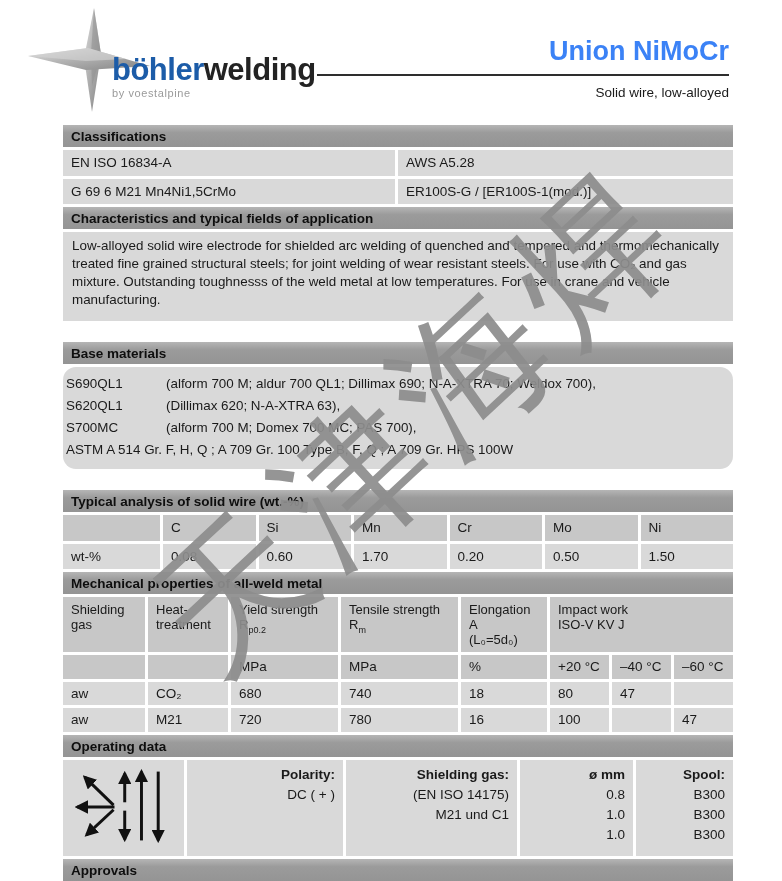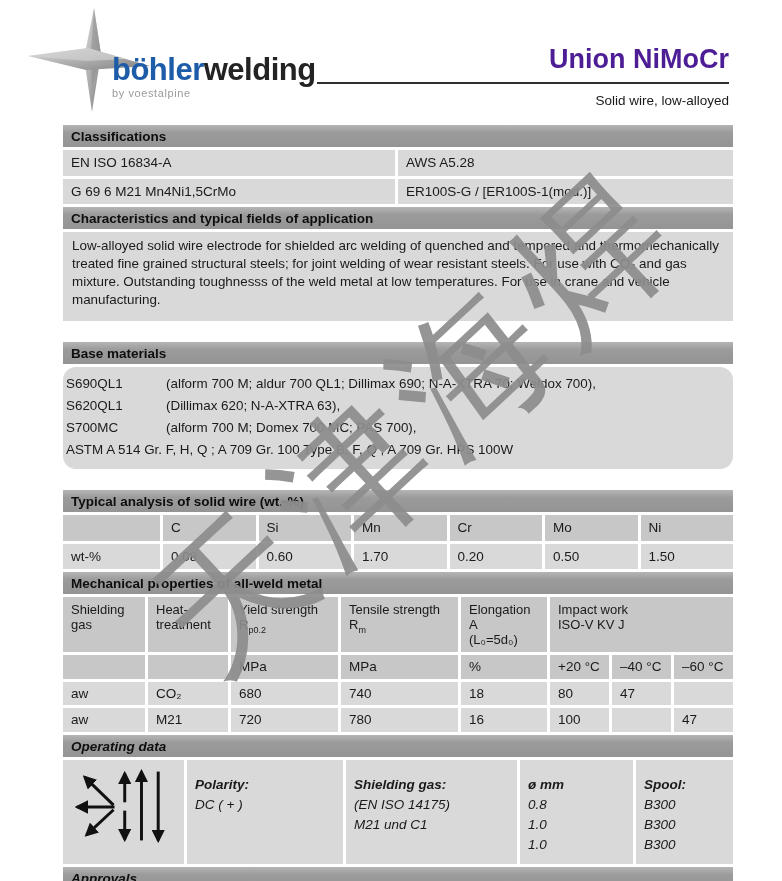--- a/index.html
+++ b/index.html
@@ -7,54 +7,54 @@
   .page{position:relative;width:778px;height:881px;overflow:hidden;background:#fff;}
 
   
   .logo{position:absolute;left:28px;top:6px;width:300px;height:110px;}
   .logo svg{position:absolute;left:0;top:2px;}
   .logo-text{position:absolute;left:84px;top:48px;line-height:1;white-space:nowrap;}
   .logo-bohler{font-size:31px;font-weight:bold;color:#1c5ca8;letter-spacing:-0.5px;}
   .logo-welding{font-size:31px;font-weight:bold;color:#232323;letter-spacing:-0.5px;}
   .logo-byline{font-size:11px;color:#9b9b9b;letter-spacing:0.6px;margin-top:3px;}
   .titleblock{position:absolute;right:49px;top:36px;width:412px;text-align:right;}
-  .doc-title{font-size:27px;font-weight:bold;margin:8px 0 7px 0;color:#4c1d95;}
+  .doc-title{font-size:27px;font-weight:bold;margin:0 0 7px 0;color:#3b82f6;}
   .title-rule{border:none;border-top:2px solid #2e2e2e;margin:0 0 9px 0;}
   .doc-subtitle{font-size:13.5px;color:#1a1a1a;}
 
   
   .content{position:absolute;left:63px;top:125px;width:670px;}
   .bar{background:linear-gradient(to bottom,#b5b5b5 0%,#9b9b9b 35%,#949494 100%);
        font-weight:bold;font-size:13.5px;padding:4px 8px 3px;margin-bottom:3px;color:#0e0e0e;}
   .grid{display:grid;gap:3px;background:#fff;}
   .cell{background:#d9d9d9;padding:4px 8px;font-size:13.5px;line-height:1.3;}
   .hcell{background:#c7c7c7;}
   .block{background:#d9d9d9;font-size:13.4px;}
   .sec{margin-bottom:3px;}
-  .mt7{margin-top:21px;} .mt3{margin-top:3px;border-radius:28px;} .mt9{font-style:italic;}
+  .mt7{margin-top:21px;} .mt3{margin-top:3px;border-radius:28px;} .mt9{}
 
   .class-grid{grid-template-columns:332px 1fr;}
 
   .char-block{padding:5px 9px 12px;line-height:18px;}
 
   .base-block{padding:6px 3px 8px;line-height:22px;border-radius:13px;}
   .base-row{display:flex;}
   .base-name{width:100px;flex:0 0 100px;}
 
   .anal-grid{grid-template-columns:97px repeat(6,1fr);}
 
   .mech-grid{grid-template-columns:82px 80px 107px 117px 86px 59px 59px 1fr;}
   .mech-head{min-height:46px;font-size:13px;line-height:15px;padding-top:5px;}
   .impact-span{grid-column:span 3;}
   .unit-cell{padding:3px 8px;min-height:15px;}
   .mech-data{padding:3px 8px;min-height:15px;}
   sub{font-size:9px;}
 
   .oper-grid{grid-template-columns:121px 156px 171px 113px 1fr;}
-  .oper-cell{min-height:84px;text-align:left;padding-top:16px;}
+  .oper-cell{min-height:84px;text-align:right;padding-top:6px;}
   .oper-label{font-weight:bold;font-size:13.5px;margin-bottom:2px;}
   .oper-line{font-size:13.5px;line-height:20px;}
   .arrows-cell{text-align:left;padding:6px 6px;}
 
   
   .watermark{position:absolute;left:418px;top:424px;z-index:6;
              transform:translate(-50%,-50%) rotate(-43deg);
              font-size:150px;letter-spacing:12px;white-space:nowrap;
              color:#8d8d8d;opacity:0.93;font-weight:400;pointer-events:none;}
 </style>

